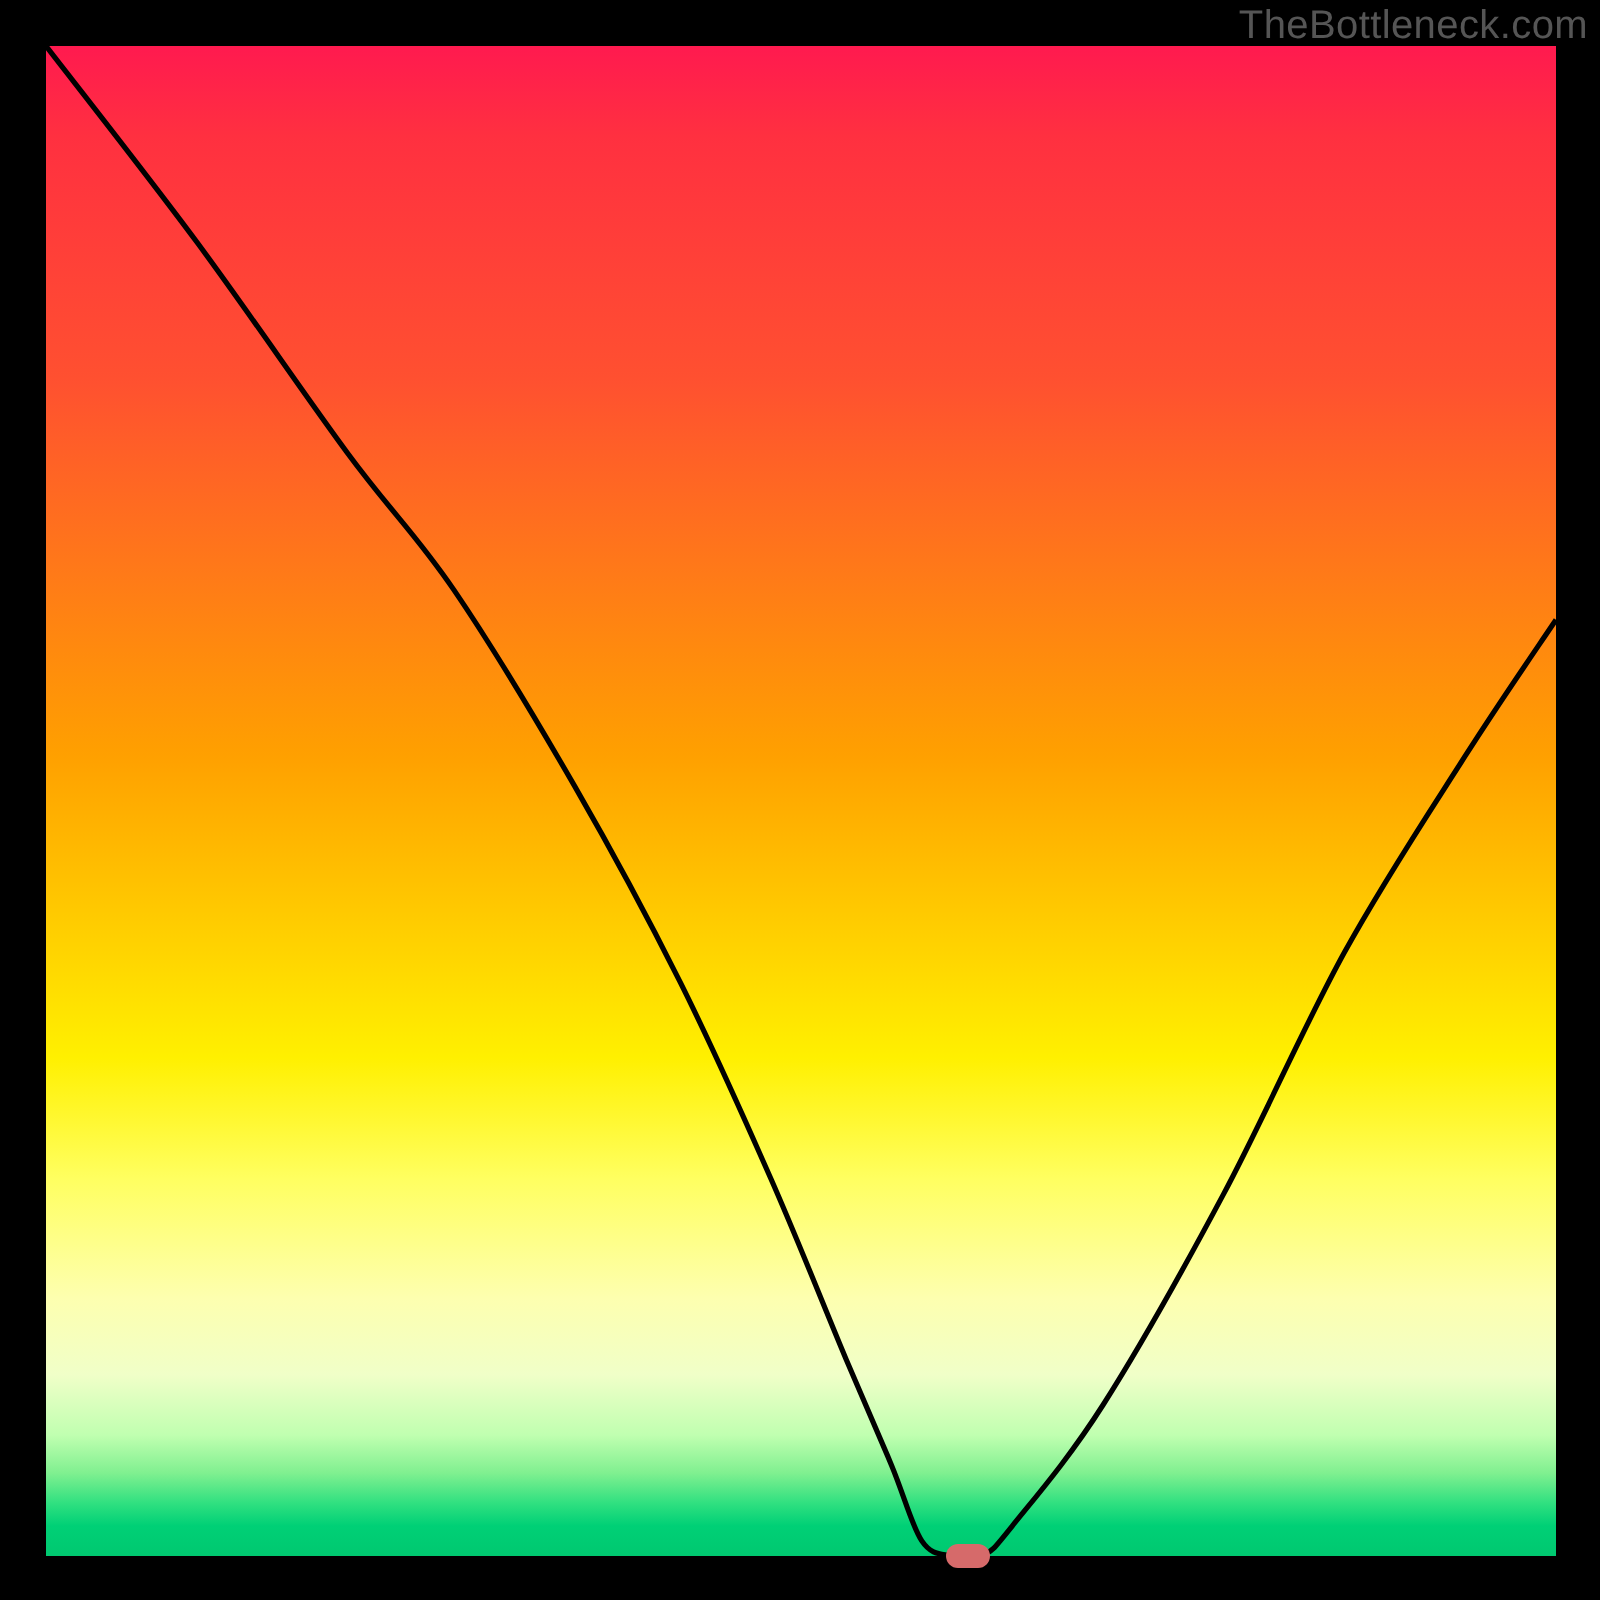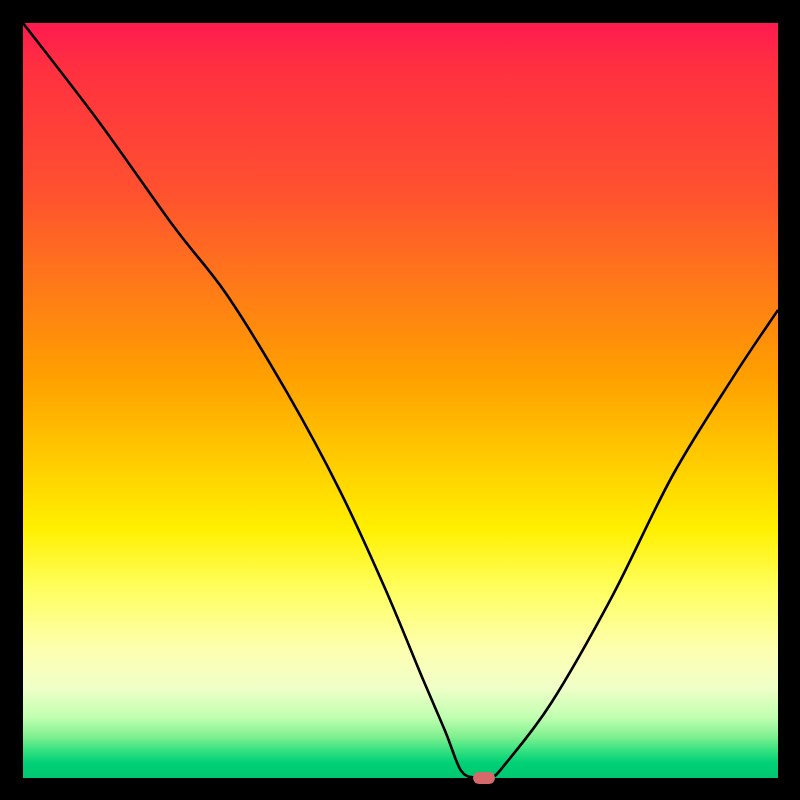--- a/index.html
+++ b/index.html
@@ -75,20 +75,21 @@
     top: 0;
     width: 100%;
     height: 100%;
     z-index: 20;
   }
 </style>
 </head>
 <body>
 
 <div class="frame">
+  <div class="watermark">TheBottleneck.com</div>
 
   <div class="plot-outer">
     <div class="plot-gradient"></div>
 
     <svg class="curve" viewBox="0 0 755 755" preserveAspectRatio="none">
       <path id="curve-path" d="M 0 0 C 12.583333333333334 16.35833333333333 50.33333333333333 64.17499999999998 75.5 98.14999999999998 C 100.66666666666667 132.12499999999997 129.60833333333332 174.90833333333336 151 203.85000000000002 C 172.39166666666668 232.79166666666669 184.97500000000002 244.11666666666667 203.85000000000002 271.8 C 222.72500000000002 299.48333333333335 245.375 337.23333333333335 264.25 369.95 C 283.125 402.66666666666663 300.7416666666666 435.3833333333333 317.09999999999997 468.1 C 333.4583333333333 500.8166666666667 348.5583333333333 534.7916666666666 362.4 566.25 C 376.2416666666667 597.7083333333334 390.08333333333337 632.9416666666667 400.15000000000003 656.85 C 410.2166666666667 680.7583333333333 416.50833333333344 694.6 422.80000000000007 709.7 C 429.0916666666667 724.8000000000001 432.8666666666667 739.9000000000001 437.9 747.45 C 442.9333333333333 755 447.96666666666664 753.7416666666667 453 755 C 458.03333333333336 756.2583333333333 463.0666666666667 757.5166666666667 468.1 755 C 473.1333333333333 752.4833333333333 473.1333333333333 752.4833333333333 483.2 739.9 C 493.26666666666665 727.3166666666666 510.8833333333333 707.1833333333334 528.5 679.5 C 546.1166666666667 651.8166666666666 568.7666666666667 611.55 588.9 573.8 C 609.0333333333333 536.05 629.1666666666666 489.4916666666667 649.3 453 C 669.4333333333333 416.5083333333333 692.0833333333333 382.5333333333333 709.6999999999999 354.84999999999997 C 727.3166666666666 327.16666666666663 747.45 298.22499999999997 755 286.9" fill="none" stroke="#000" stroke-width="2.6"></path>
     </svg>
 
     <div class="marker" id="marker" style="left: 460.55px; top: 755px;"></div>
   </div>

